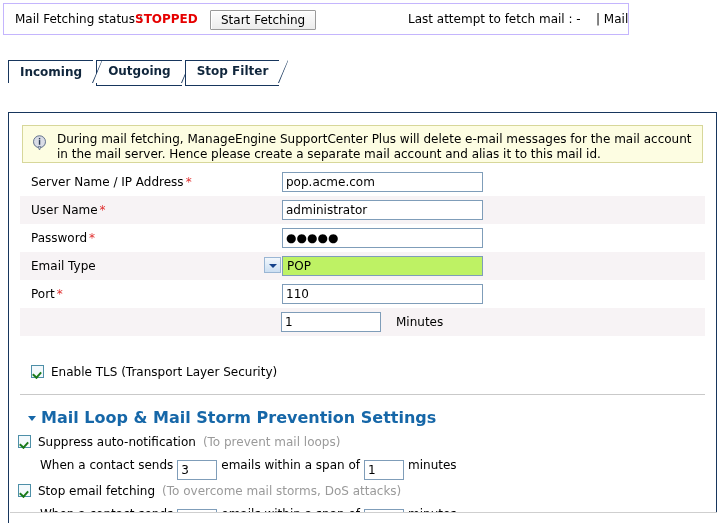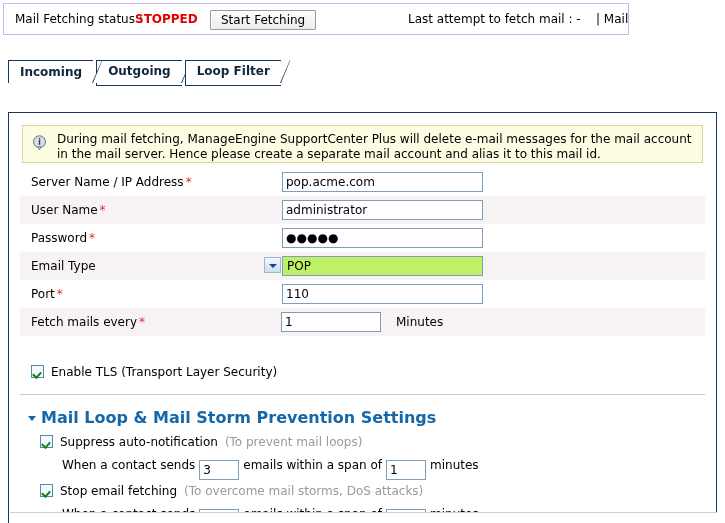--- a/index.html
+++ b/index.html
@@ -142,21 +142,21 @@
   
   .seChead{
     position:absolute;left:19px;top:295px;font-size:16px;font-weight:bold;
     color:#1667a8;white-space:nowrap;cursor:pointer;
   }
   .caret{
     display:inline-block;width:0;height:0;vertical-align:2px;margin-right:5px;
     border-left:4px solid transparent;border-right:4px solid transparent;
     border-top:5px solid #1667a8;
   }
-  .optblock{position:absolute;left:31px;}
+  .optblock{position:absolute;left:9px;}
   .opt-a{top:322px;}
   .opt-b{top:371px;}
   .opt-head{font-size:12px;white-space:nowrap;}
   .opt-head .name{padding-left:7px;color:#000;}
   .opt-head .hint{padding-left:7px;color:#9a9a9a;}
   .opt-sub{position:relative;margin-top:6px;padding-left:22px;
            font-size:12px;white-space:nowrap;line-height:20px;}
   .opt-sub input.txt{vertical-align:-5px;margin:0 4px;}
 
   
@@ -190,21 +190,21 @@
   <div class="tabstrip">
     <div class="tab active">
       <span>Incoming</span>
       <span class="slant"></span>
     </div>
     <div class="tab inactive">
       <span>Outgoing</span>
       <span class="slant"></span>
     </div>
     <div class="tab inactive">
-      <span>Loop Filter</span>
+      <span>Stop Filter</span>
       <span class="slant"></span>
     </div>
   </div>
 
   <div class="panel">
 
     <div class="infobox">
       <svg class="info-icon" viewBox="0 0 16 16">
         <circle cx="8" cy="7.2" r="6.4" fill="#d9dce6" stroke="#5a6a86" stroke-width="1"></circle>
         <path d="M6.4 12.4 L8 16 L9.6 12.4 Z" fill="#d9dce6" stroke="#5a6a86" stroke-width="0.8"></path>
@@ -248,21 +248,20 @@
       </div>
 
       <div class="row">
         <span class="lbl"><span>Port</span><span class="req">*</span></span>
         <span class="fieldwrap">
           <input class="txt w-wide" type="text" value="110" style="">
         </span>
       </div>
 
       <div class="row alt">
-        <span class="lbl"><span>Fetch mails every</span><span class="req">*</span></span>
         <span class="fieldwrap" style="left:261px;">
           <input class="txt w-mid" type="text" value="1" style="">
         </span>
         <span class="units">Minutes</span>
       </div>
 
     </div>
 
     <div class="tlsrow">
       <span class="cbx"></span><span class="cl">Enable TLS (Transport Layer Security)</span>

